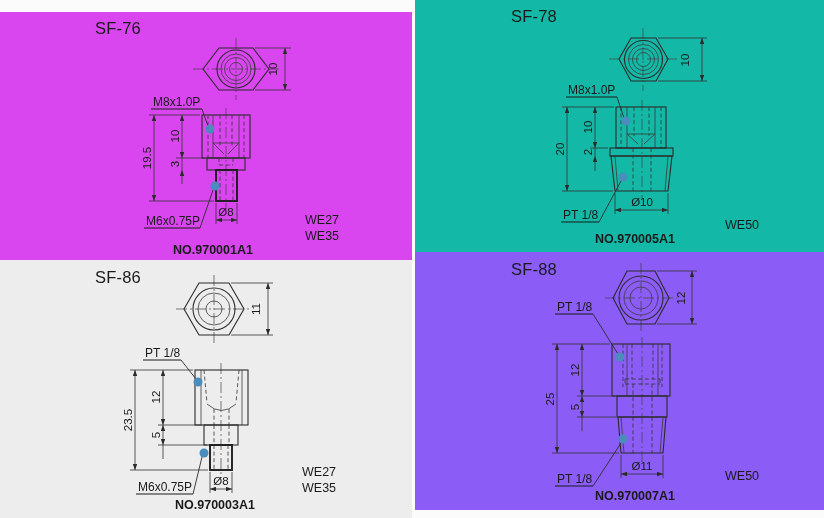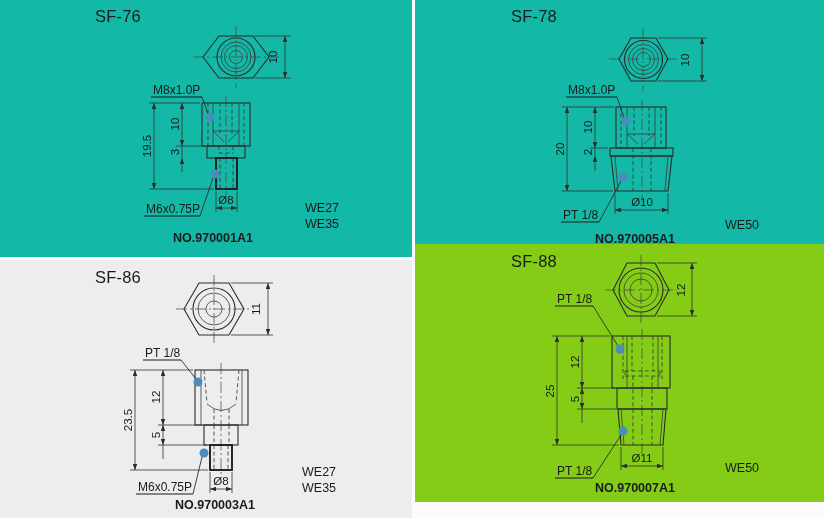--- a/index.html
+++ b/index.html
@@ -1,22 +1,22 @@
 <!DOCTYPE html>
 <html><head>
 <meta charset="utf-8">
 <style>
   html,body{margin:0;padding:0;background:#fbfbfb;}
   .page{position:relative;width:824px;height:518px;background:#fbfbfb;overflow:hidden;
         font-family:"Liberation Sans",sans-serif;}
   .quad{position:absolute;}
-  .q-tl{left:0;top:0;width:412px;height:257px;background:#14b8a6;}
+  .q-tl{left:0;top:12px;width:412px;height:257px;background:#d946ef;}
   .q-tr{left:415px;top:0;width:409px;height:257px;background:#14b8a6;}
   .q-bl{left:0;top:260px;width:412px;height:258px;background:#ededed;text-align:center;}
-  .q-br{left:415px;top:244px;width:409px;height:258px;background:#84cc16;}
+  .q-br{left:415px;top:252px;width:409px;height:258px;background:#8b5cf6;}
   svg{display:block;}
   svg text{fill:#1a1a1a;font-family:"Liberation Sans",sans-serif;}
   .t-title{font-size:16.5px;letter-spacing:.2px;}
   .t-dim{font-size:11.5px;}
   .t-lbl{font-size:12px;}
   .t-we{font-size:12.5px;}
   .t-no{font-size:12.5px;font-weight:bold;}
   .ol{fill:none;stroke:#2b2b2b;stroke-width:1.1;}
   .ol2{fill:none;stroke:#1e1e1e;stroke-width:1.9;}
   .tn{fill:none;stroke:#3a3a3a;stroke-width:0.8;}

